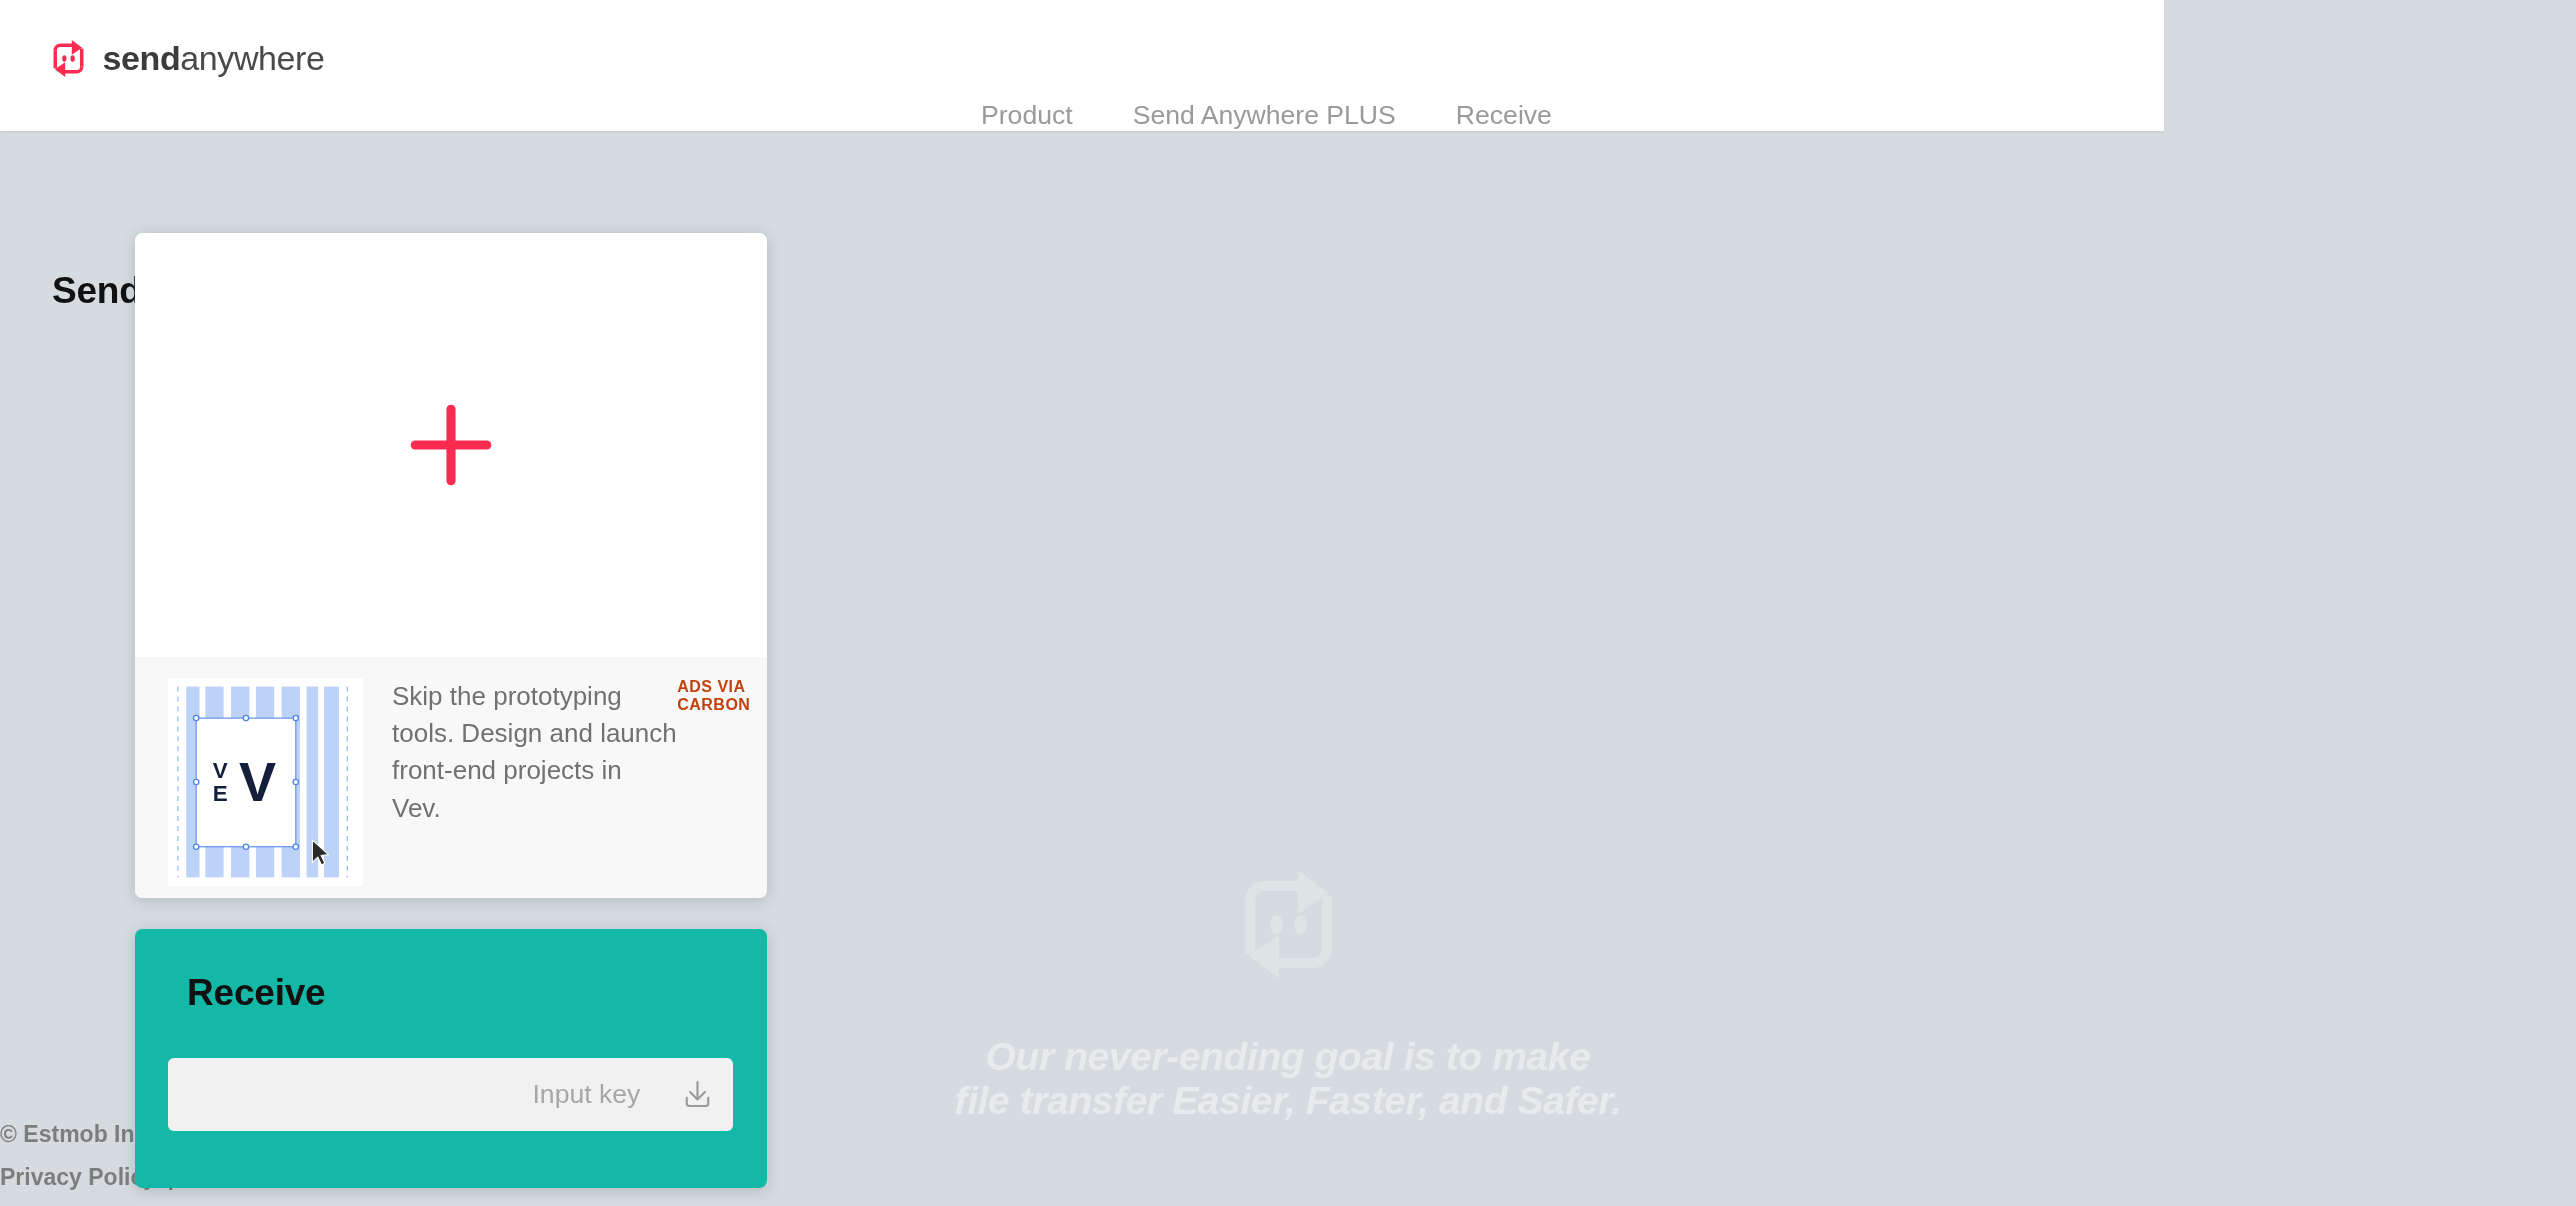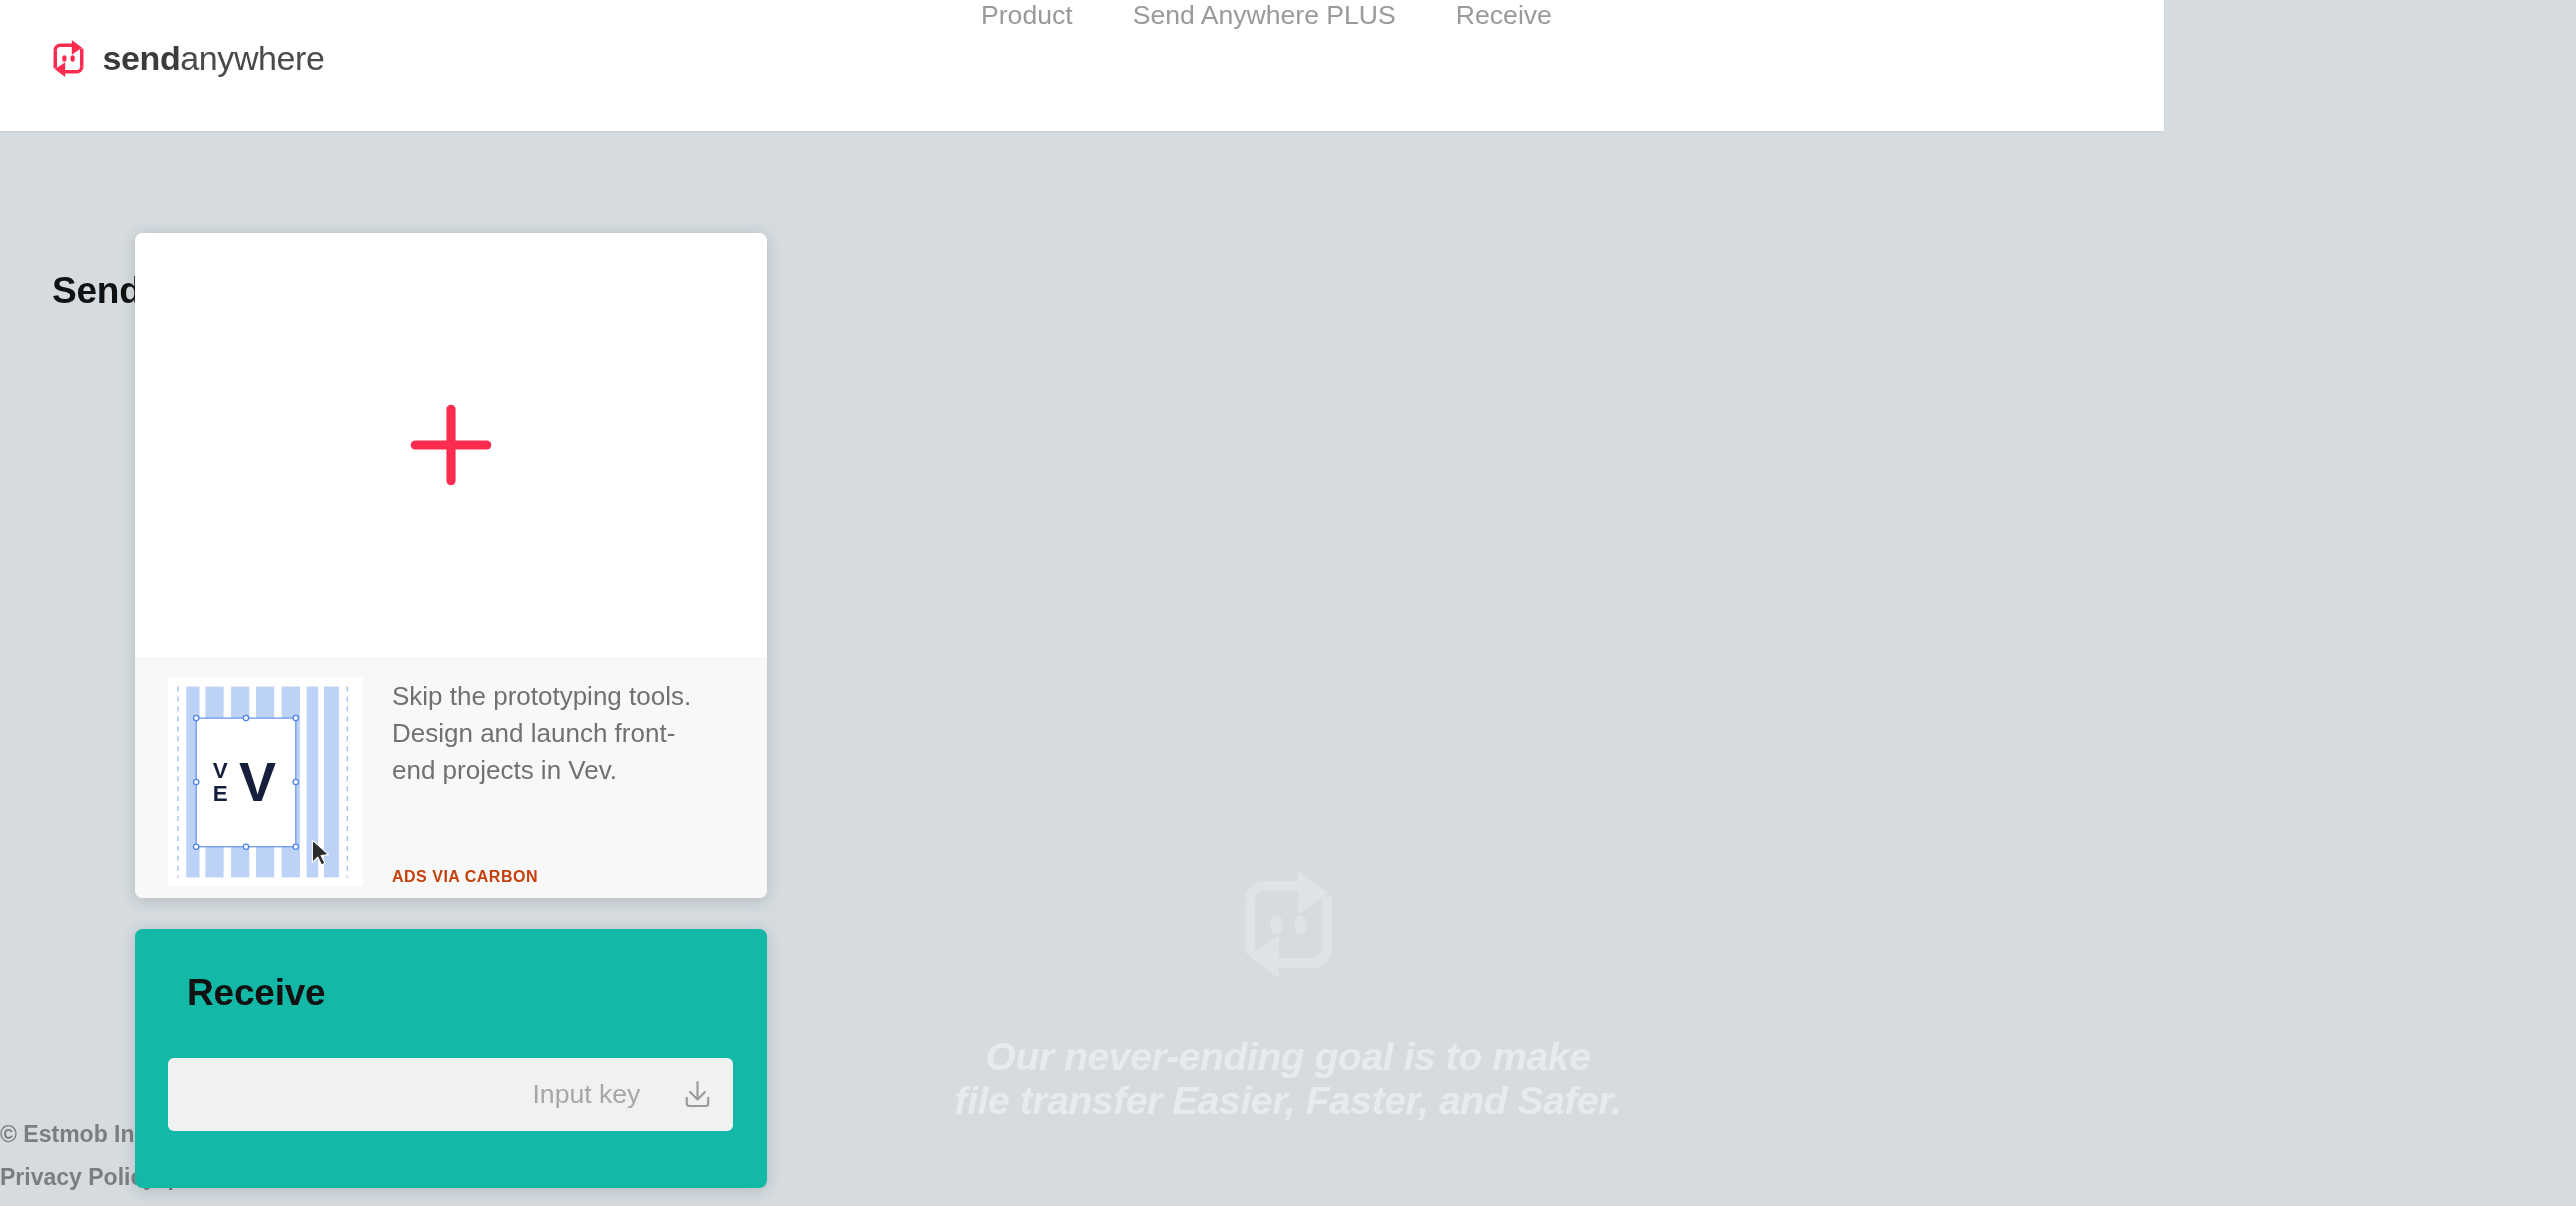--- a/index.html
+++ b/index.html
@@ -23,21 +23,21 @@
     display: flex; align-items: center; gap: 12.5px;
     cursor: pointer;
   }
   #logo .mark { width: 43px; height: 43px; display:block; }
   #logo .wordmark { font-size: 34px; letter-spacing: -0.4px; white-space: nowrap; }
   #logo .wordmark .w-send { font-weight: 700; color: #3b3b3b; }
   #logo .wordmark .w-any  { font-weight: 400; color: #4a4a4a; }
 
   #mainnav {
     position: absolute; left: 956px; top: 0; height: 131px;
-    display: flex; align-items: flex-start; gap: 0;
+    display: flex; align-items: flex-end; gap: 0;
   }
   #mainnav .nav-item {
     font-size: 26.6px; color: #9a9a9a; padding: 0 25px;
     cursor: pointer; white-space: nowrap;
   }
   #mainnav .nav-item + .nav-item { margin-left: 10px; }
 
   #header-right {
     position: absolute; right: 42px; top: 0; height: 131px;
     display: flex; align-items: center; gap: 0;
@@ -140,21 +140,21 @@
   }
   #carbon-img-wrap {
     position: relative; width: 195px; height: 208px;
     margin-left: 33px;
     background: #ffffff;
     overflow: hidden; flex: 0 0 auto;
   }
   #carbon-img { position:absolute; inset:0; width:195px; height:208px; display:block; }
   #carbon-text {
     margin-left: 29px; padding-right: 16.6px;
-    display: flex; flex-direction: column; height: 208px;
+    display: flex; flex-direction: row; height: 208px;
     justify-content: space-between;
   }
   #carbon-desc {
     font-size: 26px; line-height: 1.43; color: #717171;
     max-width: 324px;
   }
   #carbon-poweredby {
     font-size: 16px; font-weight: 700; color: #c2410c;
     letter-spacing: 0.5px;
   }

